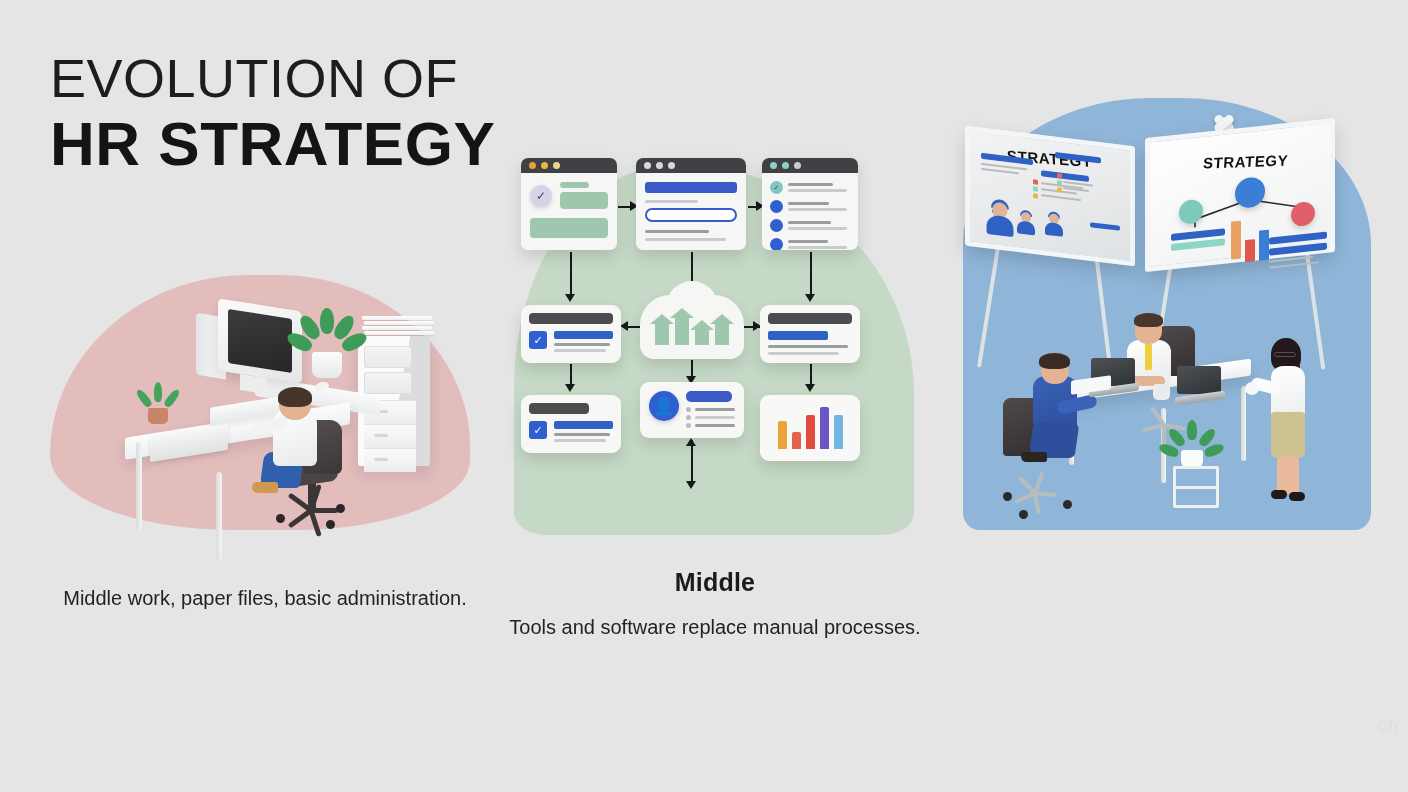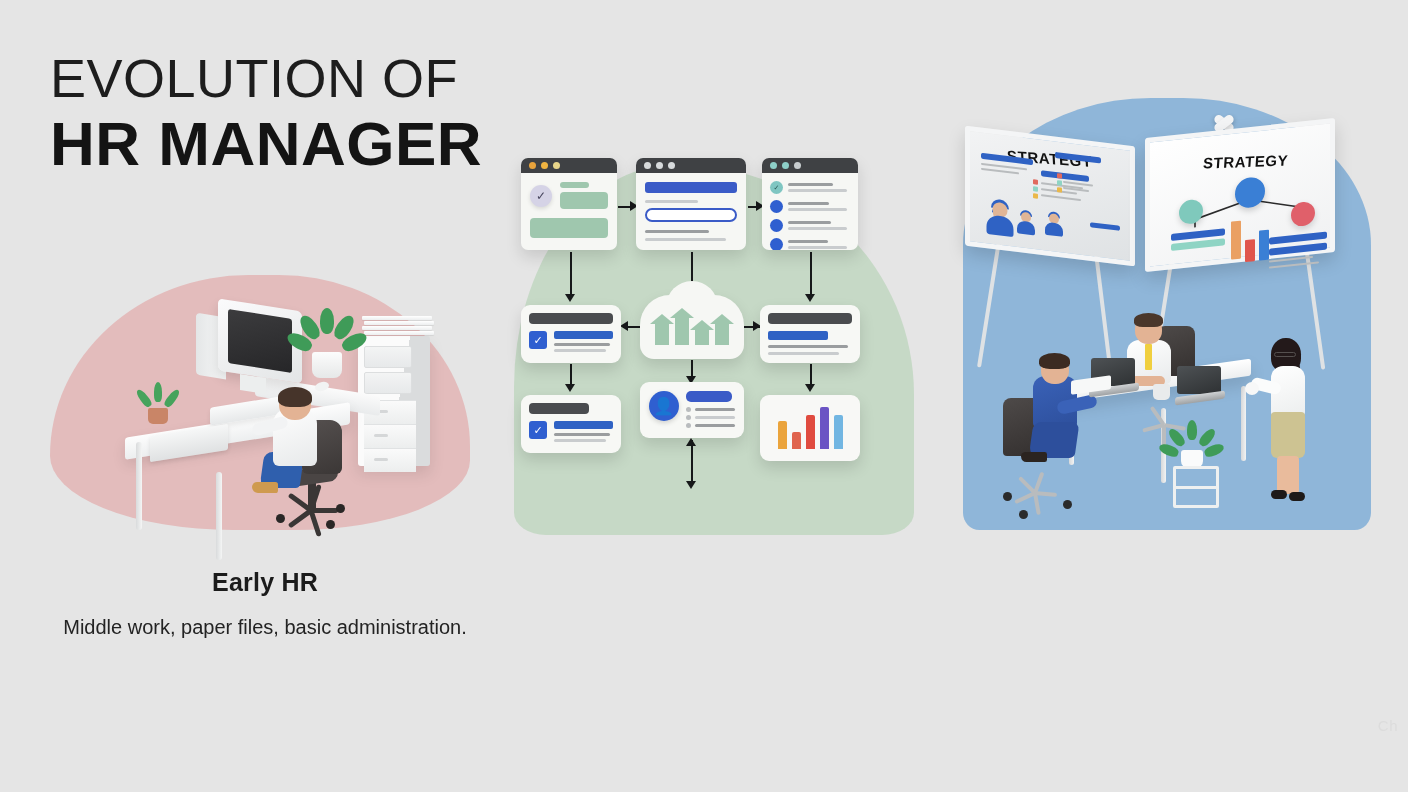--- a/index.html
+++ b/index.html
@@ -242,21 +242,21 @@
   .watermark { position:absolute; right:10px; bottom:58px; font-size:15px;
     color:#dcdcdc; letter-spacing:.5px; }
 </style>
 </head>
 <body>
 
 <div class="slide">
 
   <div class="title-block">
     <div class="title-line1">EVOLUTION OF</div>
-    <div class="title-line2">HR MANAGER</div>
+    <div class="title-line2">HR STRATEGY</div>
   </div>
 
   <div class="columns">
 
     <div class="col col1">
       <div class="art">
         <div class="blob blob-pink"></div>
         <div class="scene">
 
           <div class="p1-cabinet"></div>
@@ -317,21 +317,20 @@
           <div class="p1-person-legs"></div>
           <div class="p1-shoe"></div>
           <div class="p1-chair-back"></div>
           <div class="p1-person-body"></div>
           <div class="p1-person-arm"></div>
           <div class="p1-person-head"></div>
           <div class="p1-person-hair"></div>
         </div>
       </div>
       <div class="caption">
-        <div class="cap-title">Early HR</div>
         <div class="cap-desc">Middle work, paper files, basic administration.</div>
       </div>
     </div>
 
     <div class="col col2">
       <div class="art">
         <div class="blob blob-green"></div>
         <div class="wf">
 
           <div class="arrow h" style="left:128px;top:116px;width:14px"></div>
@@ -491,20 +490,24 @@
 
           <div class="bars">
             <span class="bar" style="height:28px;background:#eba43c"></span>
             <span class="bar" style="height:17px;background:#e0644e"></span>
             <span class="bar" style="height:34px;background:#e04b3f"></span>
             <span class="bar" style="height:42px;background:#6b54c4"></span>
             <span class="bar" style="height:34px;background:#72b6e2"></span>
           </div>
 
         </div>
+      </div>
+      <div class="caption">
+        <div class="cap-title">Middle</div>
+        <div class="cap-desc">Tools and software replace manual processes.</div>
       </div>
     </div>
 
     <div class="col col3">
       <div class="art">
         <div class="blob blob-blue"></div>
         <div class="scene">
 
           <div class="p3-clip"></div>
 

